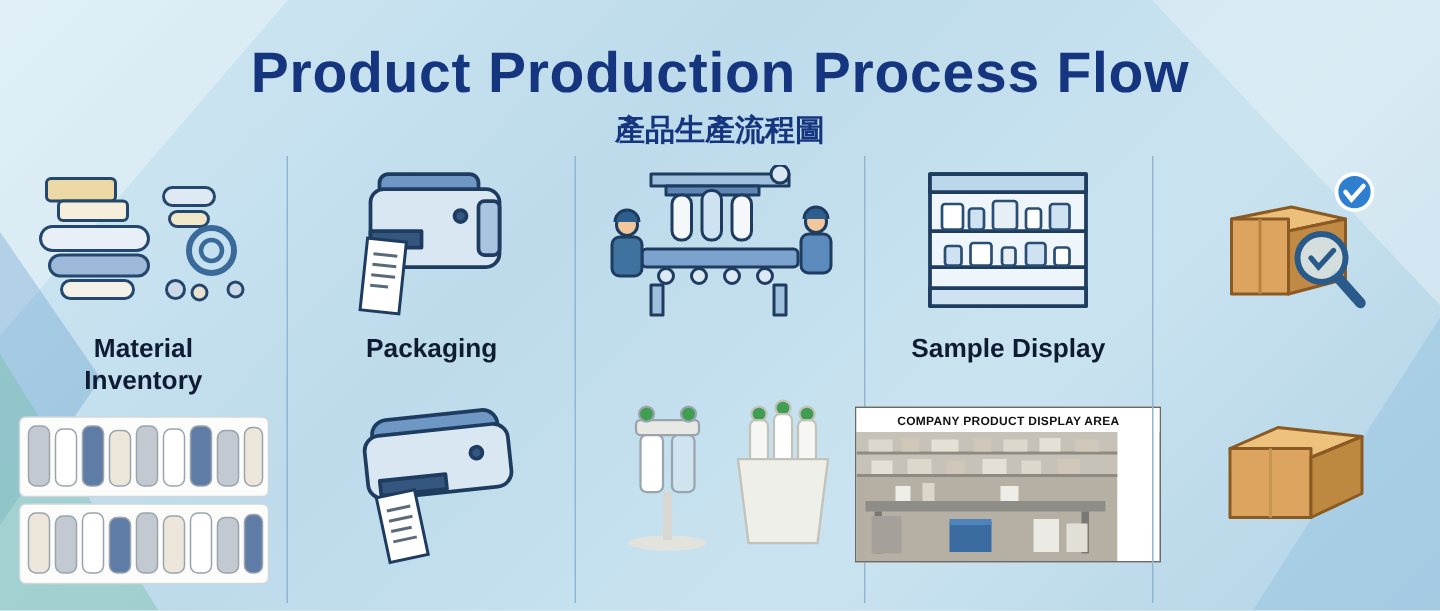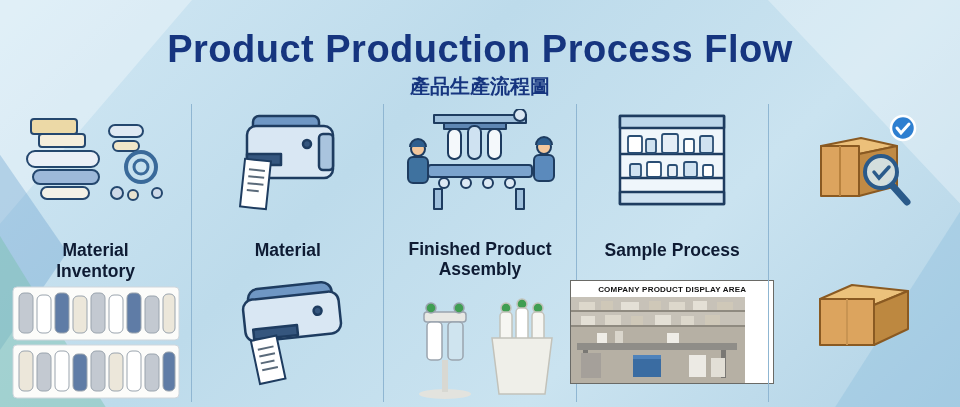--- a/index.html
+++ b/index.html
@@ -13,21 +13,21 @@
   .p3{clip-path:polygon(0 100%,0 58%,11% 100%);background:rgba(122,192,172,.45)}
   .p4{clip-path:polygon(100% 0,80% 0,100% 50%);background:rgba(255,255,255,.30)}
   .p5{clip-path:polygon(100% 100%,87% 100%,100% 52%);background:rgba(140,190,222,.38)}
   .header{position:relative;text-align:center;padding-top:28px;z-index:2}
   .title{font-size:38px;font-weight:800;color:#16357f;letter-spacing:.5px}
   .subtitle{font-size:20px;font-weight:800;color:#16357f;margin-top:2px}
   .flow{position:relative;display:flex;height:298px;margin-top:4px;z-index:2}
   .stage{flex:1;display:flex;flex-direction:column;align-items:center;padding-top:2px;min-width:0}
   .stage+.stage{border-left:1.5px solid #8fb6d2}
   .icon-area{height:112px;display:flex;align-items:center;justify-content:center}
-  .stage-label{font-size:17.5px;font-weight:700;color:#0e1b33;text-align:center;line-height:1.18;margin:22px auto 2px}
+  .stage-label{font-size:17.5px;font-weight:700;color:#0e1b33;text-align:center;line-height:1.18;margin:4px auto 2px}
   .w100{max-width:100px}.w150{max-width:150px}.w120{max-width:120px}
   .bottom-area{flex:1;display:flex;align-items:center;justify-content:center}
   .photo{width:204px;border:1px solid #6a6a66;background:#fff}
   .photo-caption{height:16px;background:#ffffff;color:#111;font-size:8px;font-weight:700;
     display:flex;align-items:center;justify-content:center;letter-spacing:.2px;white-space:nowrap}
   .photo svg{display:block}
 </style>
 </head>
 <body>
 
@@ -107,21 +107,21 @@
             <rect x="22" y="52" width="26" height="48" fill="#ffffff" stroke="#1e3c60" stroke-width="2"></rect>
             <g stroke="#5a6a7a" stroke-width="2">
               <line x1="27" y1="62" x2="43" y2="62"></line>
               <line x1="27" y1="69" x2="43" y2="69"></line>
               <line x1="27" y1="76" x2="43" y2="76"></line>
               <line x1="27" y1="83" x2="39" y2="83"></line>
             </g>
           </g>
         </svg>
       </div>
-      <div class="stage-label">Material</div>
+      <div class="stage-label">Packaging</div>
       <div class="bottom-area">
         <svg viewBox="0 0 130 112" width="130" height="112">
           <g transform="rotate(-6 65 50)" stroke="#1e3c60" stroke-width="2.5" stroke-linejoin="round">
             <rect x="28" y="10" width="84" height="20" rx="10" fill="#6f97c4"></rect>
             <rect x="22" y="20" width="96" height="42" rx="10" fill="#d9e7f3"></rect>
             <rect x="30" y="50" width="44" height="10" fill="#35567e"></rect>
             <circle cx="96" cy="38" r="4" fill="#35567e"></circle>
           </g>
           <g transform="rotate(-12 42 64)">
             <rect x="28" y="62" width="26" height="44" fill="#ffffff" stroke="#1e3c60" stroke-width="2"></rect>
@@ -157,21 +157,20 @@
           <g stroke="#1e3c60" stroke-width="2">
             <circle cx="18" cy="40" r="7" fill="#f3c79c"></circle>
             <path d="M10 38 a8 8 0 0 1 16 0" fill="#2e5e8e"></path>
             <rect x="8" y="48" width="20" height="26" rx="5" fill="#3f729f"></rect>
             <circle cx="144" cy="38" r="7" fill="#f3c79c"></circle>
             <path d="M136 36 a8 8 0 0 1 16 0" fill="#2e5e8e"></path>
             <rect x="134" y="46" width="20" height="26" rx="5" fill="#5b8abc"></rect>
           </g>
         </svg>
       </div>
-      <div class="stage-label w150">Finished Product Assembly</div>
       <div class="bottom-area">
         <svg viewBox="0 0 160 120" width="160" height="120">
           <ellipse cx="45" cy="112" rx="26" ry="5" fill="#e3e3de"></ellipse>
           <rect x="42" y="78" width="6" height="32" fill="#d8d8d2"></rect>
           <g stroke="#9aa4ae" stroke-width="1.5">
             <rect x="24" y="30" width="42" height="10" rx="3" fill="#e8e8e4"></rect>
             <circle cx="31" cy="26" r="5" fill="#3f9e52"></circle>
             <circle cx="59" cy="26" r="5" fill="#3f9e52"></circle>
             <rect x="27" y="40" width="15" height="38" rx="4" fill="#ffffff"></rect>
             <rect x="48" y="40" width="15" height="38" rx="4" fill="#cfe4ef"></rect>
@@ -206,21 +205,21 @@
             <rect x="72" y="27" width="10" height="14" rx="2" fill="#ffffff"></rect>
             <rect x="88" y="24" width="13" height="17" rx="2" fill="#cfe2f1"></rect>
             <rect x="18" y="52" width="11" height="13" rx="2" fill="#cfe2f1"></rect>
             <rect x="35" y="50" width="14" height="15" rx="2" fill="#ffffff"></rect>
             <rect x="56" y="53" width="9" height="12" rx="2" fill="#e6eef6"></rect>
             <rect x="72" y="50" width="13" height="15" rx="2" fill="#cfe2f1"></rect>
             <rect x="91" y="53" width="10" height="12" rx="2" fill="#ffffff"></rect>
           </g>
         </svg>
       </div>
-      <div class="stage-label">Sample Process</div>
+      <div class="stage-label">Sample Display</div>
       <div class="bottom-area">
         <div class="photo">
           <div class="photo-caption">COMPANY PRODUCT DISPLAY AREA</div>
           <svg viewBox="0 0 174 86" width="174" height="86">
             <rect width="174" height="86" fill="#b6b0a4"></rect>
             <rect x="0" y="0" width="174" height="30" fill="#c7c2b8"></rect>
             <line x1="0" y1="14" x2="174" y2="14" stroke="#8f8a80" stroke-width="2"></line>
             <line x1="0" y1="29" x2="174" y2="29" stroke="#8f8a80" stroke-width="2"></line>
             <rect x="8" y="5" width="16" height="8" fill="#ddd8cc"></rect>
             <rect x="30" y="4" width="12" height="9" fill="#cfc8b8"></rect>

